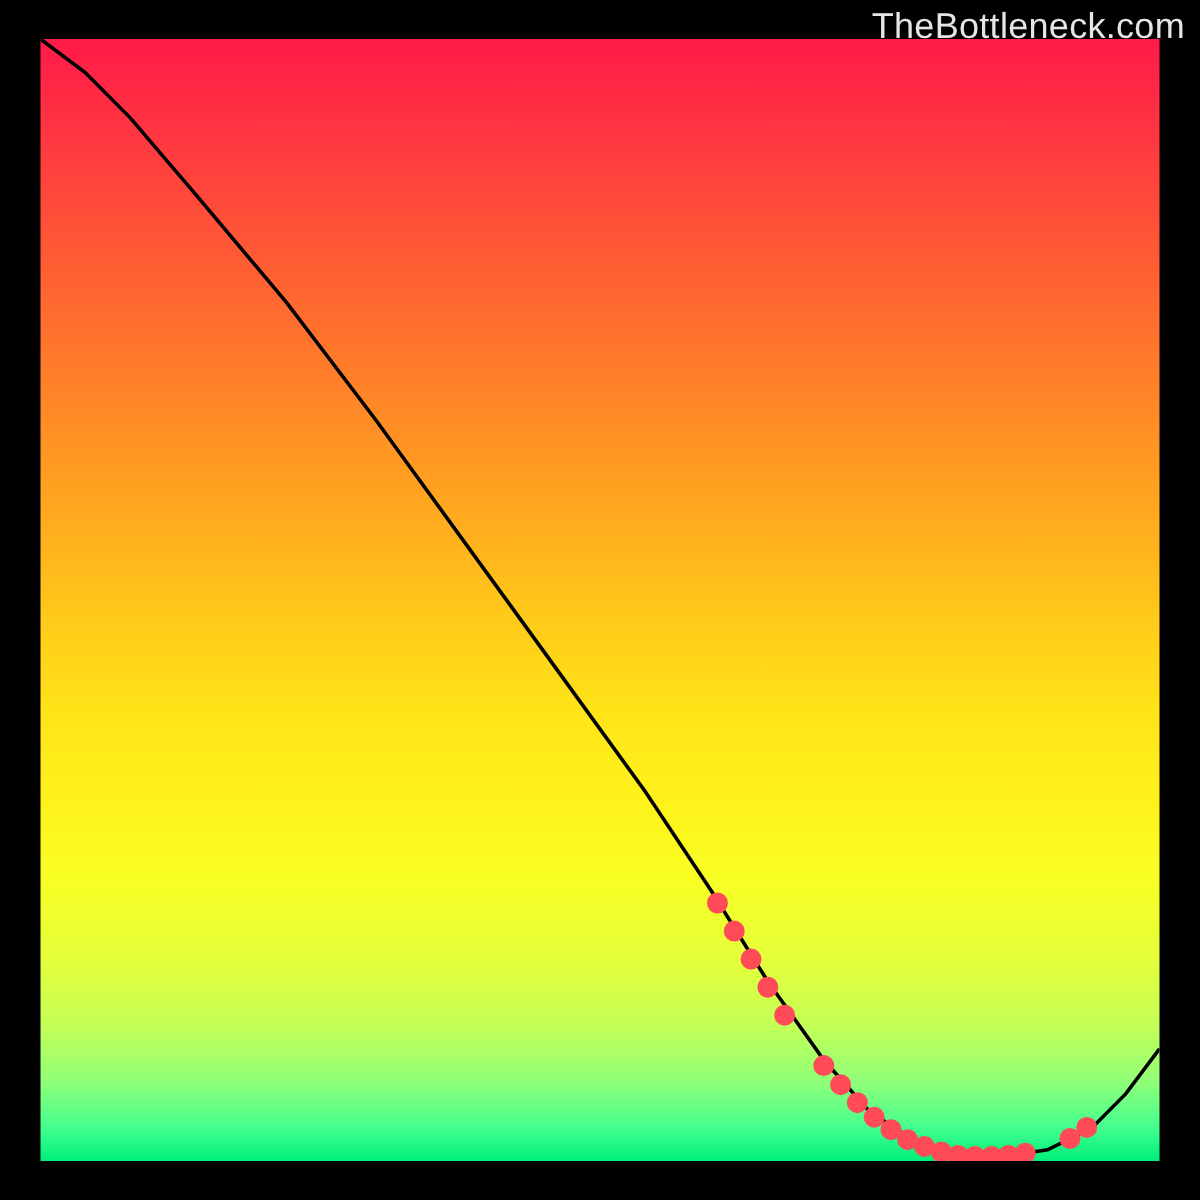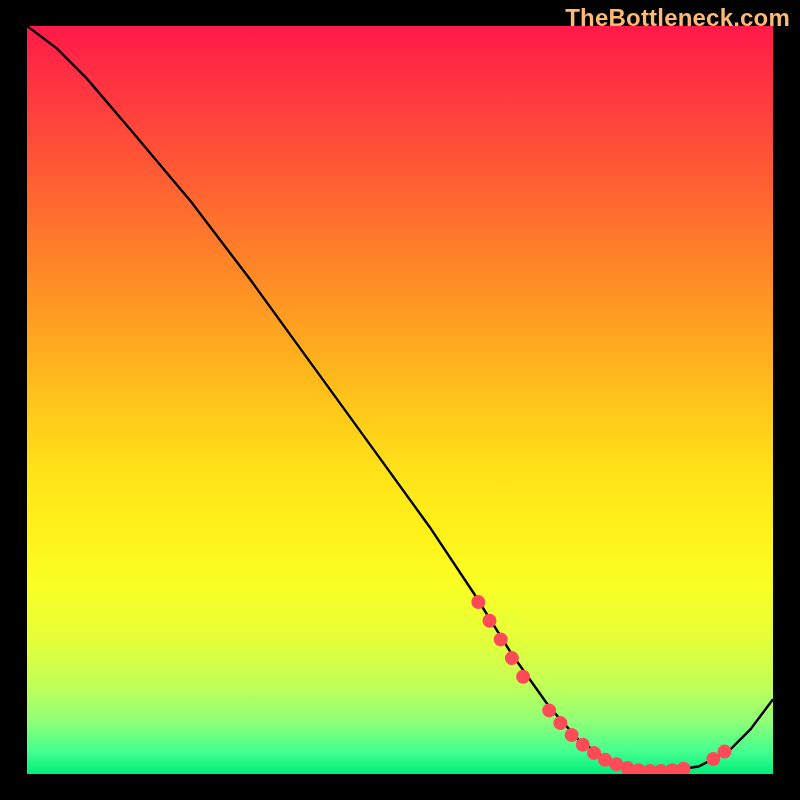--- a/index.html
+++ b/index.html
@@ -36,23 +36,23 @@
       #c3ff57 88%,
       #8fff78 93%,
       #44ff8f 97%,
       #00eE7a 100%
     );
   }
   .watermark {
     position: absolute;
     top: 4px;
     right: 10px;
-    color: #fdba74;
+    color: #e5e5e5;
     font-size: 24px;
-    font-weight: 700;
+    font-weight: 400;
     letter-spacing: 0.2px;
     z-index: 10;
   }
   svg.curve {
     position: absolute;
     inset: 0;
     width: 100%;
     height: 100%;
     z-index: 5;
   }

